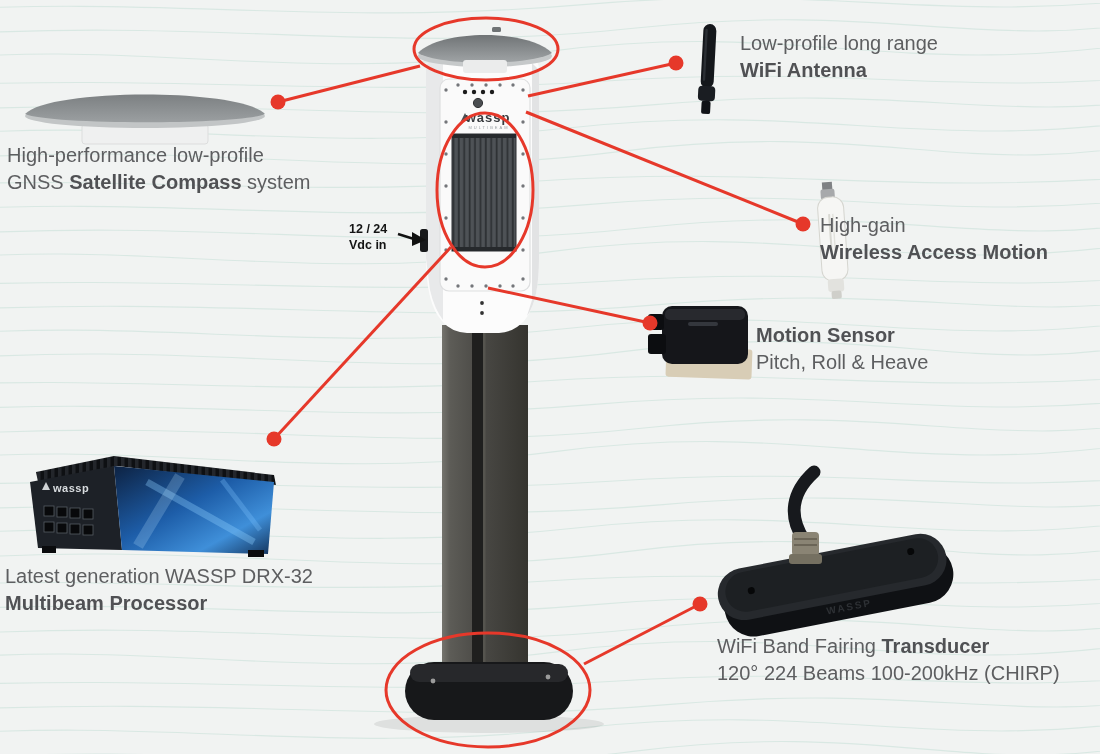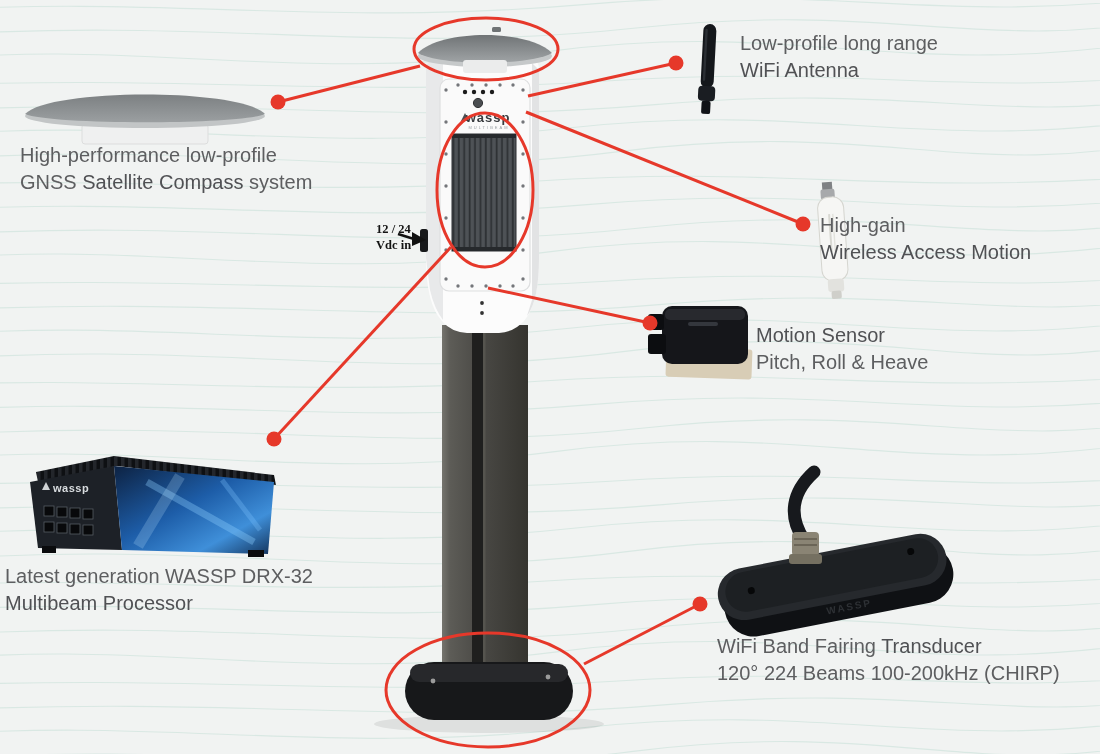--- a/index.html
+++ b/index.html
@@ -4,21 +4,21 @@
 <style>
   html,body{margin:0;padding:0;}
   .canvas{
     position:relative; width:1100px; height:754px;
     background:#f1f3f2; overflow:hidden;
     font-family:"Liberation Sans", sans-serif;
   }
   .canvas svg{position:absolute; left:0; top:0;}
   [data-name="background-waves"] path{fill:none; stroke:#d9e8e3; stroke-width:1.1;}
   .label{position:absolute; color:#5d5e60; font-size:20px; line-height:27px; white-space:nowrap;}
-  .label b{font-weight:400; color:#505154;}
+  .label b{font-weight:700; color:#505154;}
   .power-label{position:absolute; color:#141414; font-size:12.5px; font-weight:700; line-height:16px; white-space:nowrap;}
   .annot{pointer-events:none;}
 </style>
 </head>
 <body>
 
 <div class="canvas" data-name="wassp-drx-system-diagram">
 
   <svg data-name="background-waves" width="1100" height="754" viewBox="0 0 1100 754">
       <path d="M -80 -14 C 110 -26, 270 -2, 530 -18.8 S 880 -2, 1180 -26"></path>
@@ -260,33 +260,33 @@
     <g fill="#e6382a">
       <circle data-name="callout-dot-gnss" cx="278" cy="102" r="7.5"></circle>
       <circle data-name="callout-dot-wifi" cx="676" cy="63" r="7.5"></circle>
       <circle data-name="callout-dot-access-point" cx="803" cy="224" r="7.5"></circle>
       <circle data-name="callout-dot-processor" cx="274" cy="439" r="7.5"></circle>
       <circle data-name="callout-dot-motion" cx="650" cy="323" r="7.5"></circle>
       <circle data-name="callout-dot-transducer" cx="700" cy="604" r="7.5"></circle>
     </g>
   </svg>
 
-  <div class="label" style="left:7px; top:142px;margin-left:13px;" data-name="gnss-label">
+  <div class="label" style="left:7px; top:142px;" data-name="gnss-label">
     <div><span>High-performance low-profile</span></div>
     <div>
       <span>GNSS </span><b>Satellite Compass</b><span> system</span>
     </div>
   </div>
 
   <div class="label" style="left:740px; top:30px;" data-name="wifi-antenna-label">
     <div><span>Low-profile long range</span></div>
     <div><b>WiFi Antenna</b></div>
   </div>
 
-  <div class="power-label" style="left:376px; top:221px;font-family:Liberation Serif, serif;" data-name="power-input-label">
+  <div class="power-label" style="left:349px; top:221px;" data-name="power-input-label">
     <div>12 / 24</div>
     <div>Vdc in</div>
   </div>
 
   <div class="label" style="left:820px; top:212px;" data-name="access-point-label">
     <div><span>High-gain</span></div>
     <div><b>Wireless Access Motion</b></div>
   </div>
 
   <div class="label" style="left:756px; top:322px;" data-name="motion-sensor-label">

